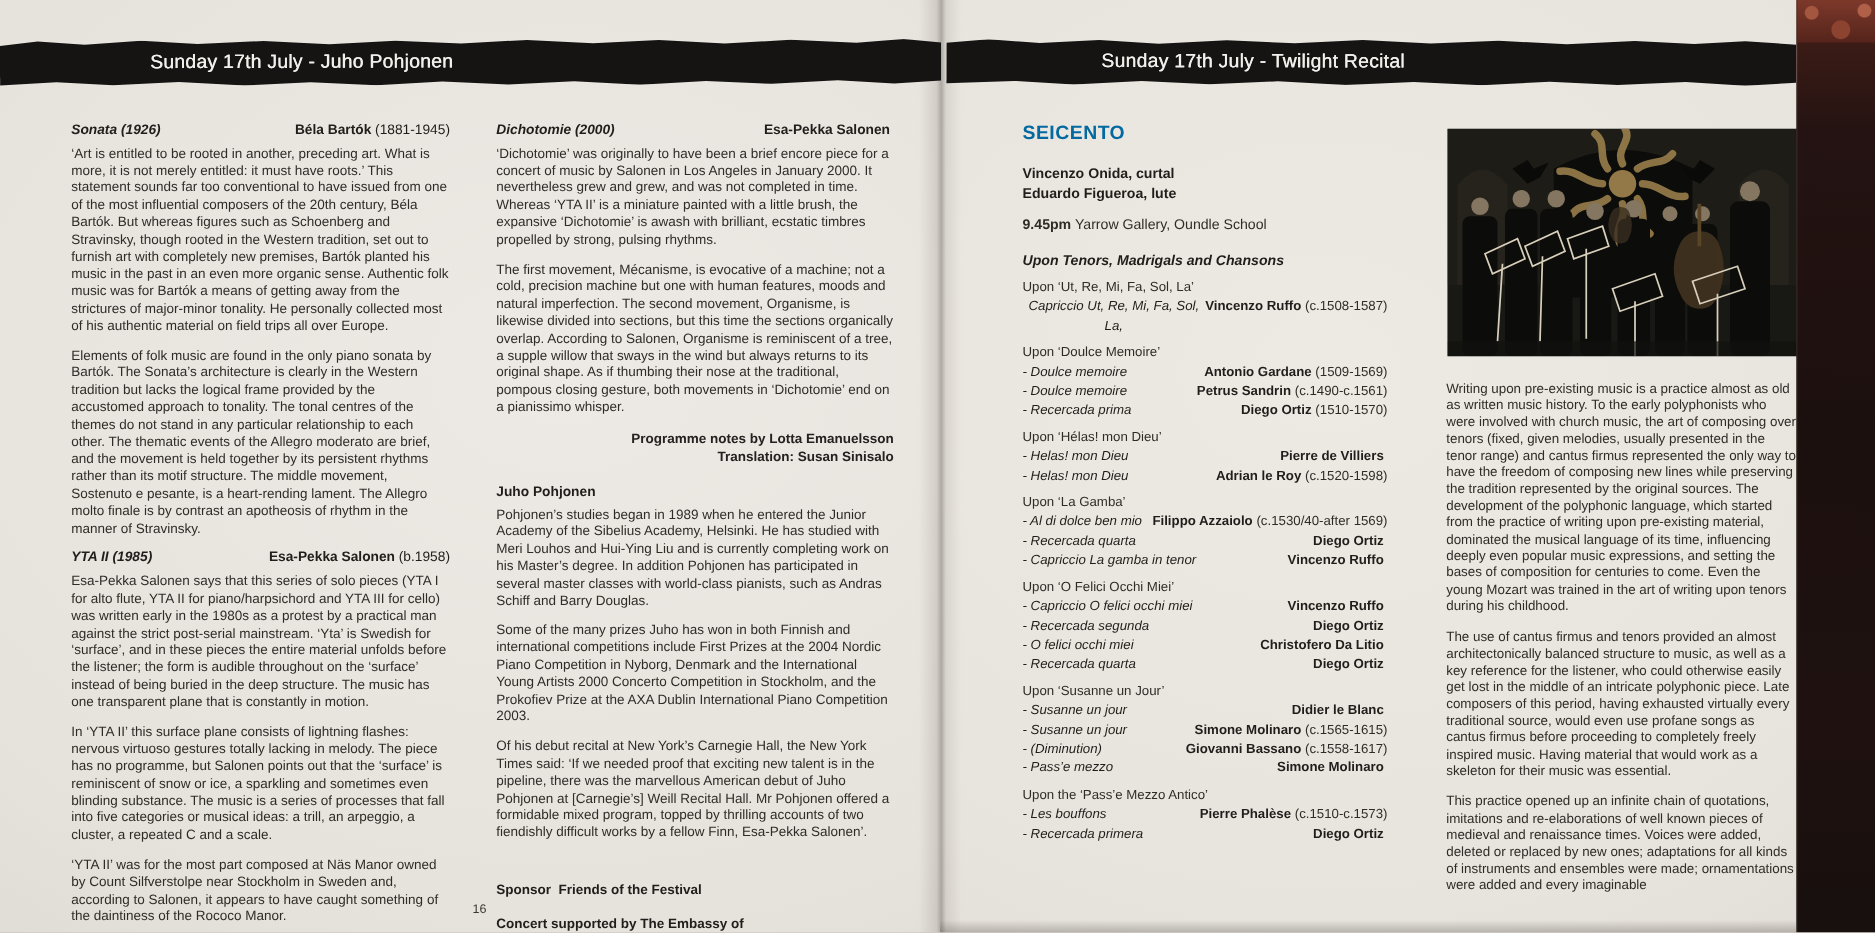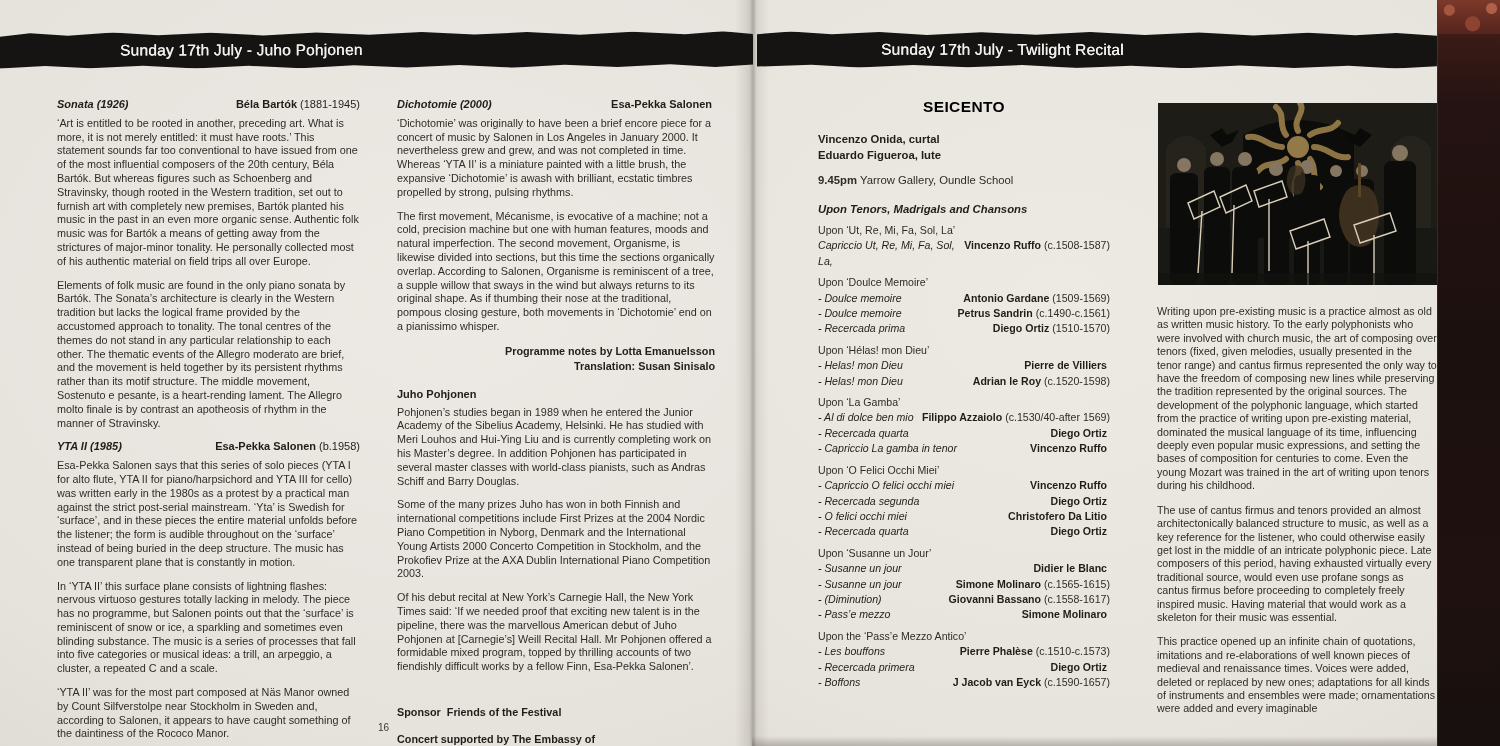--- a/index.html
+++ b/index.html
@@ -41,27 +41,27 @@
   .work-head.second{margin-top:4px;}
   .work-title{font-weight:bold;font-style:italic;}
   .work-comp{font-weight:bold;white-space:nowrap;}
   .work-comp .dates{font-weight:normal;margin-left:3px;}
   .credits{text-align:right;font-weight:bold;margin:0 0 14px 0;line-height:15px;color:#242120;}
   .bio-head{font-weight:bold;font-size:11px;margin:2px 0 4px 0;color:#201d1a;}
   .sponsor{font-weight:bold;margin-top:32px;white-space:pre-wrap;color:#201d1a;}
   .support{font-weight:bold;margin-top:13px;width:235px;color:#201d1a;}
 
   .seicento-col{position:absolute;left:818px;top:98px;width:292px;}
-  .ensemble-name{font-size:15.5px;font-weight:bold;letter-spacing:0.4px;color:#000000;text-align:center;}
+  .ensemble-name{font-size:15.5px;font-weight:bold;letter-spacing:0.4px;color:#0369a1;}
   .performers{margin-top:15px;font-weight:bold;font-size:11.3px;line-height:16px;color:#201d1a;}
   .venue-line{margin-top:11px;font-size:11.3px;}
   .venue-line b{margin-right:3px;}
   .prog-heading{margin-top:17px;font-weight:bold;font-style:italic;font-size:11.3px;color:#201d1a;}
   .programme{margin-top:8px;font-size:10.6px;}
-  .prog-row{display:flex;justify-content:space-between;align-items:baseline;line-height:15.4px;}
+  .prog-row{display:flex;justify-content:space-between;align-items:baseline;line-height:15.4px;text-align:center;}
   .prog-row.header{margin-top:6px;}
   .prog-row.item .t{font-weight:normal;font-style:italic;color:#201d1a;}
   .prog-comp{white-space:nowrap;font-weight:bold;color:#201d1a;}
   .prog-comp .d{font-weight:normal;margin-left:3px;color:#2f2c28;}
 
   .photo{position:absolute;left:1158px;top:103px;width:281px;height:182px;background:#171714;overflow:hidden;}
   .essay-col{position:absolute;left:1157px;top:305px;width:281px;font-size:10.7px;line-height:13.4px;}
   .essay-col .para{margin-bottom:11px;}
 
   .pagenum{position:absolute;font-size:10px;color:#3c3833;}
@@ -267,24 +267,20 @@
       <div class="prog-row item">
         <span class="t">- Les bouffons</span>
         <span class="prog-comp"><b>Pierre Phalèse</b><span class="d">(c.1510-c.1573)</span></span>
       </div>
 
       <div class="prog-row item">
         <span class="t">- Recercada primera</span>
         <span class="prog-comp"><b>Diego Ortiz</b><span class="d"></span></span>
       </div>
 
-      <div class="prog-row item">
-        <span class="t">- Boffons</span>
-        <span class="prog-comp"><b>J Jacob van Eyck</b><span class="d">(c.1590-1657)</span></span>
-      </div>
     </div>
 </div>
 
 <div class="photo">
   <svg width="281" height="182" viewBox="0 0 281 182">
     <rect width="281" height="182" fill="#181815"></rect>
     <rect x="0" y="0" width="281" height="125" fill="#242119" opacity="0.55"></rect>
     <path d="M8,125 L8,45 Q28,20 48,45 L48,125 Z" fill="#2d2a23" opacity="0.5"></path>
     <path d="M233,125 L233,45 Q253,20 273,45 L273,125 Z" fill="#2d2a23" opacity="0.5"></path>
     <path d="M85,135 L85,32 Q140,2 196,32 L196,135 Z" fill="#0c0c0a"></path>

